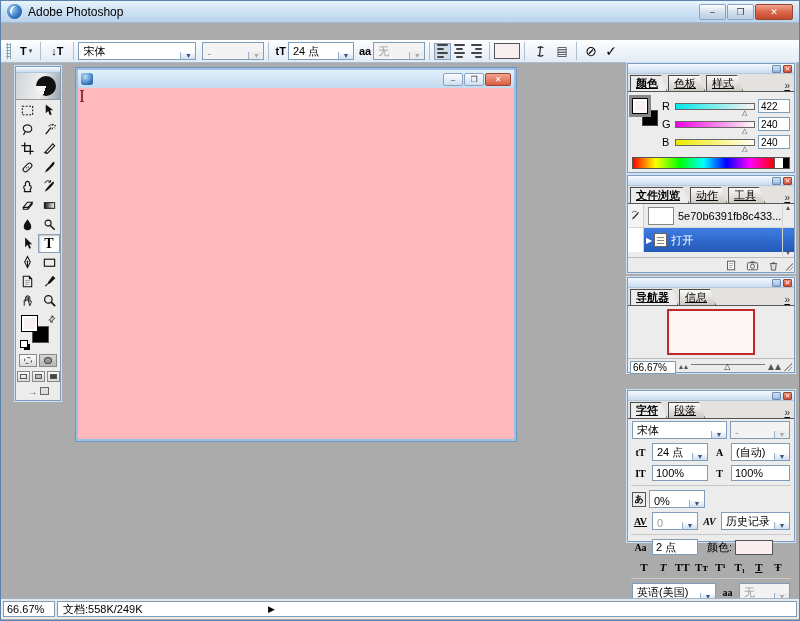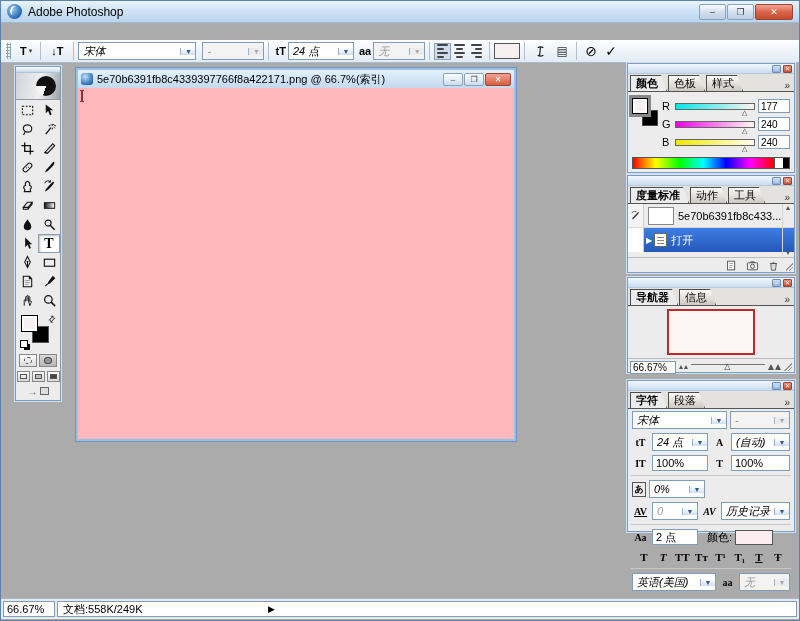--- a/index.html
+++ b/index.html
@@ -32,22 +32,22 @@
 
   
   .optionsbar { position:absolute; left:0; top:39px; width:798px; height:23px;
     background:linear-gradient(#fdfeff,#e2ebf5); border-bottom:1px solid #a8bccf;
     display:flex; align-items:center; padding:0 2px; }
   .grip { width:5px; height:16px; margin:0 3px;
     background-image:radial-gradient(circle, #8aa 1px, transparent 1.2px); background-size:3px 3px; }
   .sep { width:1px; height:18px; background:#aebfd0; margin:0 4px; }
   .obtn { height:19px; min-width:20px; display:flex; align-items:center; justify-content:center;
     padding:0 3px; border:1px solid transparent; font-size:12px; }
-  .combo { display:flex; align-items:center; height:18px; background:#fff;
-    border:1px solid #7f9db9; font-size:11px;font-style:italic; }
+  .combo { display:flex; align-items:flex-end; height:18px; background:#fff;
+    border:1px solid #7f9db9; font-size:11px; }
   .combo .val { flex:1; display:flex; align-items:center; padding:0 4px; overflow:hidden; white-space:nowrap; }
   .combo .abtn { width:15px; display:flex; align-items:center; justify-content:center;
     background:linear-gradient(#fdfeff,#cfdff2); border-left:1px solid #9ab3cc; font-size:7px; color:#39567c; }
   .combo.disabled { background:#f3f3f3; color:#9a9a9a; }
   .combo.disabled .abtn { background:#ececec; color:#aaa; }
   .ticon { font-weight:bold; font-size:11px; margin:0 2px; white-space:nowrap; }
   .alignbtn { width:17px; height:17px; border:1px solid transparent; display:flex; flex-direction:column;
     justify-content:center; gap:2px; padding:0 2px; }
   .alignbtn.active { border:1px solid #8aa0b8; background:#cfdcea; }
   .alignbtn i { display:block; height:2px; background:#444; border-radius:1px; }
@@ -114,21 +114,21 @@
 
   
   .panel { position:absolute; left:626px; width:168px; background:#ececec;
     border:1px solid #7e9cc0; box-shadow:0 0 0 1px #cfe0f2; }
   .pstrip { height:10px; background:linear-gradient(#f4f9fe,#c9dcf0); border-bottom:1px solid #b6c9dd;
     display:flex; justify-content:flex-end; align-items:center; gap:2px; padding:0 2px; }
   .pmini { width:9px; height:8px; font-size:6px; line-height:7px; text-align:center; color:#fff;
     border:1px solid #6f8cb0; border-radius:1px; background:linear-gradient(#cfe2f6,#8db2dd); }
   .pmini.close { background:linear-gradient(#f0907c,#cc4a30); border-color:#9a4530; }
   .ptabs { display:flex; align-items:flex-end; height:17px; padding:17px 2px 0; border-bottom:1px solid #555;
-    background:#e4e2de; position:relative; }
+    background:#e4e2de; position:relative;text-decoration:underline; }
   .ptab { height:16px; padding:0 8px 0 5px; margin-right:1px; font-size:11px; display:flex; align-items:center;
     background:linear-gradient(#fbfaf8,#cdc9c2); border:1px solid #4c4c4c; border-bottom:none;
     clip-path:polygon(0 0, calc(100% - 6px) 0, 100% 100%, 0 100%); }
   .ptab.active { background:#ececec; font-weight:bold; }
   .pmenu { margin-left:auto; font-size:10px; color:#333; padding-right:2px; }
 
   
   .cp-body { display:flex; padding:5px 4px 3px; }
   .cp-swatches { position:relative; width:30px; height:36px; }
   .cp-fg { position:absolute; left:0; top:1px; width:16px; height:16px; border:1px solid #000; box-shadow:0 0 0 2px #fff inset, 0 0 0 3px #888; z-index:2; }
@@ -442,21 +442,20 @@
       </div>
       <div class="irjump">
         <span>→</span>
         <span class="box"></span>
       </div>
     </div>
 
     <div class="docwin">
       <div class="doc-titlebar">
         <div class="docicon"></div>
-        <span class="doc-title">5e70b6391fb8c4339397766f8a422171.png @ 66.7%(索引)</span>
         <div class="doc-controls">
           <div class="dwbtn">
               <span>–</span>
             </div>
           <div class="dwbtn">
               <span>❐</span>
             </div>
           <div class="dwbtn close">
               <span>✕</span>
             </div>
@@ -488,21 +487,21 @@
         <div class="cp-swatches">
           <div class="cp-fg" style="background: rgb(248, 240, 240);"></div>
           <div class="cp-bg"></div>
         </div>
         <div class="cp-sliders">
           <div class="cp-row">
             <span class="cp-label">R</span>
             <div class="cp-track" style="background:linear-gradient(to right,#00e8e8,#fff2f0)">
               <span class="cp-thumb">△</span>
             </div>
-            <div class="cp-val">177</div>
+            <div class="cp-val">422</div>
           </div>
           <div class="cp-row">
             <span class="cp-label">G</span>
             <div class="cp-track" style="background:linear-gradient(to right,#f000e8,#fffaf0)">
               <span class="cp-thumb">△</span>
             </div>
             <div class="cp-val">240</div>
           </div>
           <div class="cp-row">
             <span class="cp-label">B</span>
@@ -520,21 +519,21 @@
       </div>
     </div>
 
     <div class="panel" style="top:112px; height:98px">
       <div class="pstrip">
         <div class="pmini"><span>–</span></div>
         <div class="pmini close"><span>✕</span></div>
       </div>
       <div class="ptabs">
         <div class="ptab active">
-            <span>度量标准</span>
+            <span>文件浏览</span>
           </div>
         <div class="ptab">
             <span>动作</span>
           </div>
         <div class="ptab">
             <span>工具</span>
           </div>
         <span class="pmenu">»</span>
       </div>
       <div class="h-row">
@@ -603,21 +602,21 @@
           <span class="thumb">△</span>
         </div>
         <div class="nav-mt mt-l">
             <i></i>
             <i></i>
           </div>
         <div class="pgrip" style="position:static"></div>
       </div>
     </div>
 
-    <div class="panel" style="top:317px; height:152px">
+    <div class="panel" style="top:327px; height:152px">
       <div class="pstrip">
         <div class="pmini"><span>–</span></div>
         <div class="pmini close"><span>✕</span></div>
       </div>
       <div class="ptabs">
         <div class="ptab active">
             <span>字符</span>
           </div>
         <div class="ptab">
             <span>段落</span>

